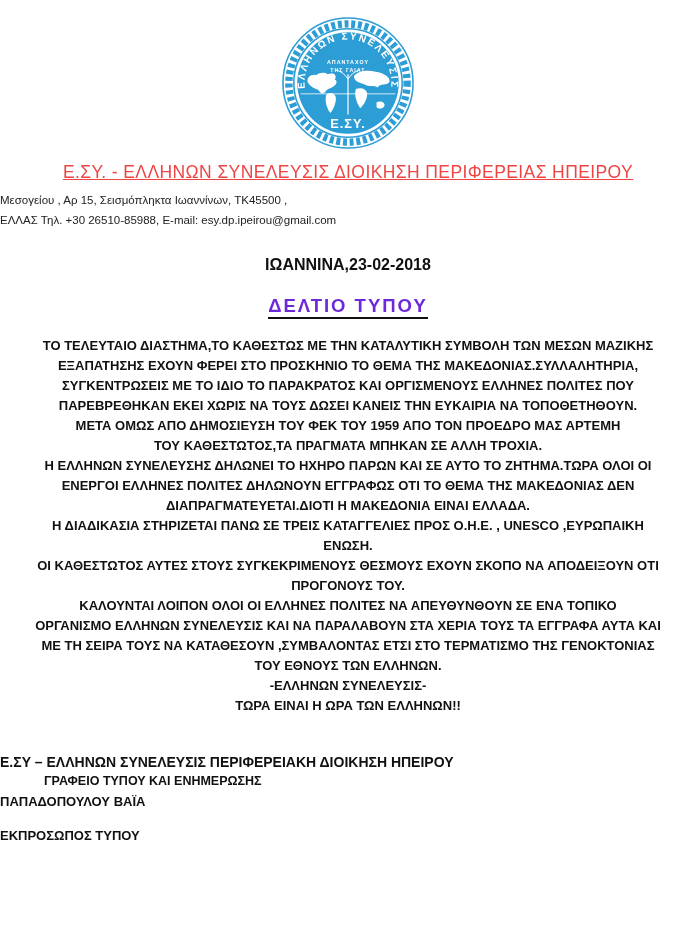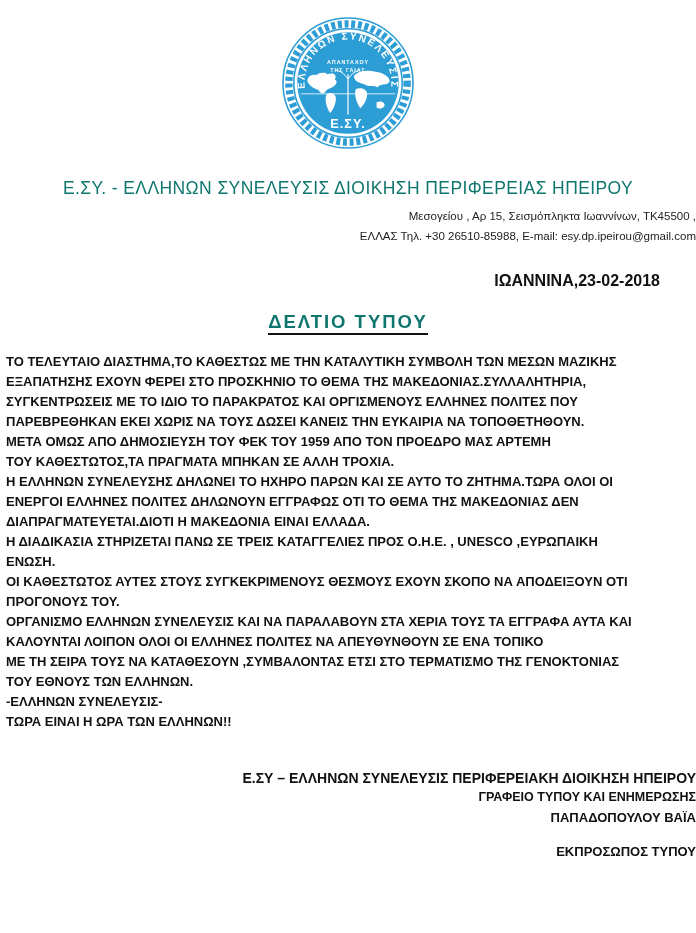--- a/index.html
+++ b/index.html
@@ -7,72 +7,73 @@
     position:relative;
     width:696px; height:933px;
     margin:0 auto;
     background:#ffffff;
     overflow:hidden;
     font-family:"Liberation Sans", sans-serif;
     color:#1b1b1b;
   }
   .logo { display:block; margin:16px auto 0 auto; }
   .org-title {
-    margin-top:28px;
+    margin-top:12px;
     text-align:center;
     font-size:17.5px;
     font-weight:400;
     letter-spacing:0.4px;
     white-space:nowrap;
-    color:#0f766e;
+    color:#ef4444;
+    text-decoration:underline;
   }
   .org-address {
     margin-top:7px;
-    text-align:right;
+    text-align:left;
     font-size:11.5px;
     line-height:20px;
     color:#222;
   }
   .dateline {
     margin-top:26px;
-    padding-right:36px;
-    text-align:right;
+    text-align:center;
     font-weight:700;
     font-size:16px;
     color:#111;
   }
   .doc-heading {
     margin-top:21px;
     text-align:center;
     font-size:18.5px;
     font-weight:700;
     letter-spacing:2px;
-    color:#0f766e;
+    color:#6d28d9;
   }
   .doc-heading span {
     border-bottom:2px solid #111;
     padding-bottom:1px;
   }
   .doc-body {
     margin-top:19px;
     padding:0 6px;
+    text-align:center;
     font-weight:700;
     font-size:13px;
     line-height:20px;
     color:#111;
   }
   .body-line { white-space:nowrap; }
   .footer {
     margin-top:38px;
-    text-align:right;
+    text-align:left;
     font-weight:700;
     color:#111;
   }
   .footer-org   { font-size:14px; white-space:nowrap; }
-  .footer-office{ font-size:12.5px; margin-top:4px; }
+  .footer-office{ font-size:12.5px; margin-top:4px;padding-left:44px; }
   .footer-name  { font-size:13px; margin-top:6px; }
   .footer-role  { font-size:13px; margin-top:19px; }
 </style>
 </head>
 <body>
 
 <div class="page">
 
   <svg class="logo" width="134" height="134" viewBox="0 0 136 136" aria-hidden="true">
 
@@ -134,22 +135,22 @@
       <div class="body-line">ΠΑΡΕΒΡΕΘΗΚΑΝ ΕΚΕΙ ΧΩΡΙΣ ΝΑ ΤΟΥΣ ΔΩΣΕΙ ΚΑΝΕΙΣ ΤΗΝ ΕΥΚΑΙΡΙΑ ΝΑ ΤΟΠΟΘΕΤΗΘΟΥΝ.</div>
       <div class="body-line">ΜΕΤΑ ΟΜΩΣ ΑΠΟ ΔΗΜΟΣΙΕΥΣΗ ΤΟΥ ΦΕΚ ΤΟΥ 1959 ΑΠΟ ΤΟΝ ΠΡΟΕΔΡΟ ΜΑΣ ΑΡΤΕΜΗ</div>
       <div class="body-line">ΤΟΥ ΚΑΘΕΣΤΩΤΟΣ,ΤΑ ΠΡΑΓΜΑΤΑ ΜΠΗΚΑΝ ΣΕ ΑΛΛΗ ΤΡΟΧΙΑ.</div>
       <div class="body-line">Η ΕΛΛΗΝΩΝ ΣΥΝΕΛΕΥΣΗΣ ΔΗΛΩΝΕΙ ΤΟ ΗΧΗΡΟ ΠΑΡΩΝ ΚΑΙ ΣΕ ΑΥΤΟ ΤΟ ΖΗΤΗΜΑ.ΤΩΡΑ ΟΛΟΙ ΟΙ</div>
       <div class="body-line">ΕΝΕΡΓΟΙ ΕΛΛΗΝΕΣ ΠΟΛΙΤΕΣ ΔΗΛΩΝΟΥΝ ΕΓΓΡΑΦΩΣ ΟΤΙ ΤΟ ΘΕΜΑ ΤΗΣ ΜΑΚΕΔΟΝΙΑΣ ΔΕΝ</div>
       <div class="body-line">ΔΙΑΠΡΑΓΜΑΤΕΥΕΤΑΙ.ΔΙΟΤΙ Η ΜΑΚΕΔΟΝΙΑ ΕΙΝΑΙ ΕΛΛΑΔΑ.</div>
       <div class="body-line">Η ΔΙΑΔΙΚΑΣΙΑ ΣΤΗΡΙΖΕΤΑΙ ΠΑΝΩ ΣΕ ΤΡΕΙΣ ΚΑΤΑΓΓΕΛΙΕΣ ΠΡΟΣ Ο.Η.Ε. , UNESCO ,ΕΥΡΩΠΑΙΚΗ</div>
       <div class="body-line">ΕΝΩΣΗ.</div>
       <div class="body-line">ΟΙ ΚΑΘΕΣΤΩΤΟΣ ΑΥΤΕΣ ΣΤΟΥΣ ΣΥΓΚΕΚΡΙΜΕΝΟΥΣ ΘΕΣΜΟΥΣ ΕΧΟΥΝ ΣΚΟΠΟ ΝΑ ΑΠΟΔΕΙΞΟΥΝ ΟΤΙ</div>
       <div class="body-line">ΠΡΟΓΟΝΟΥΣ ΤΟΥ.</div>
+      <div class="body-line">ΚΑΛΟΥΝΤΑΙ ΛΟΙΠΟΝ ΟΛΟΙ ΟΙ ΕΛΛΗΝΕΣ ΠΟΛΙΤΕΣ ΝΑ ΑΠΕΥΘΥΝΘΟΥΝ ΣΕ ΕΝΑ ΤΟΠΙΚΟ</div>
       <div class="body-line">ΟΡΓΑΝΙΣΜΟ ΕΛΛΗΝΩΝ ΣΥΝΕΛΕΥΣΙΣ ΚΑΙ ΝΑ ΠΑΡΑΛΑΒΟΥΝ ΣΤΑ ΧΕΡΙΑ ΤΟΥΣ ΤΑ ΕΓΓΡΑΦΑ ΑΥΤΑ ΚΑΙ</div>
-      <div class="body-line">ΚΑΛΟΥΝΤΑΙ ΛΟΙΠΟΝ ΟΛΟΙ ΟΙ ΕΛΛΗΝΕΣ ΠΟΛΙΤΕΣ ΝΑ ΑΠΕΥΘΥΝΘΟΥΝ ΣΕ ΕΝΑ ΤΟΠΙΚΟ</div>
       <div class="body-line">ΜΕ ΤΗ ΣΕΙΡΑ ΤΟΥΣ ΝΑ ΚΑΤΑΘΕΣΟΥΝ ,ΣΥΜΒΑΛΟΝΤΑΣ ΕΤΣΙ ΣΤΟ ΤΕΡΜΑΤΙΣΜΟ ΤΗΣ ΓΕΝΟΚΤΟΝΙΑΣ</div>
       <div class="body-line">ΤΟΥ ΕΘΝΟΥΣ ΤΩΝ ΕΛΛΗΝΩΝ.</div>
       <div class="body-line">-ΕΛΛΗΝΩΝ ΣΥΝΕΛΕΥΣΙΣ-</div>
       <div class="body-line">ΤΩΡΑ ΕΙΝΑΙ Η ΩΡΑ ΤΩΝ ΕΛΛΗΝΩΝ!!</div>
     </div>
 
   <div class="footer">
     <div class="footer-org">Ε.ΣΥ – ΕΛΛΗΝΩΝ ΣΥΝΕΛΕΥΣΙΣ ΠΕΡΙΦΕΡΕΙΑΚΗ ΔΙΟΙΚΗΣΗ ΗΠΕΙΡΟΥ</div>
     <div class="footer-office">ΓΡΑΦΕΙΟ ΤΥΠΟΥ ΚΑΙ ΕΝΗΜΕΡΩΣΗΣ</div>
     <div class="footer-name">ΠΑΠΑΔΟΠΟΥΛΟΥ ΒΑΪΑ</div>

